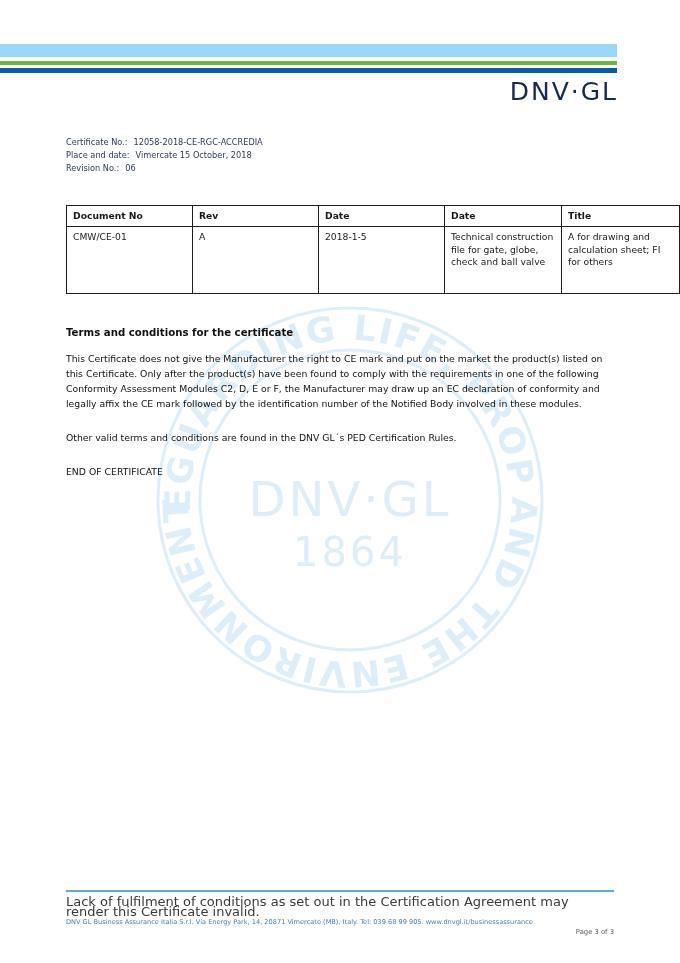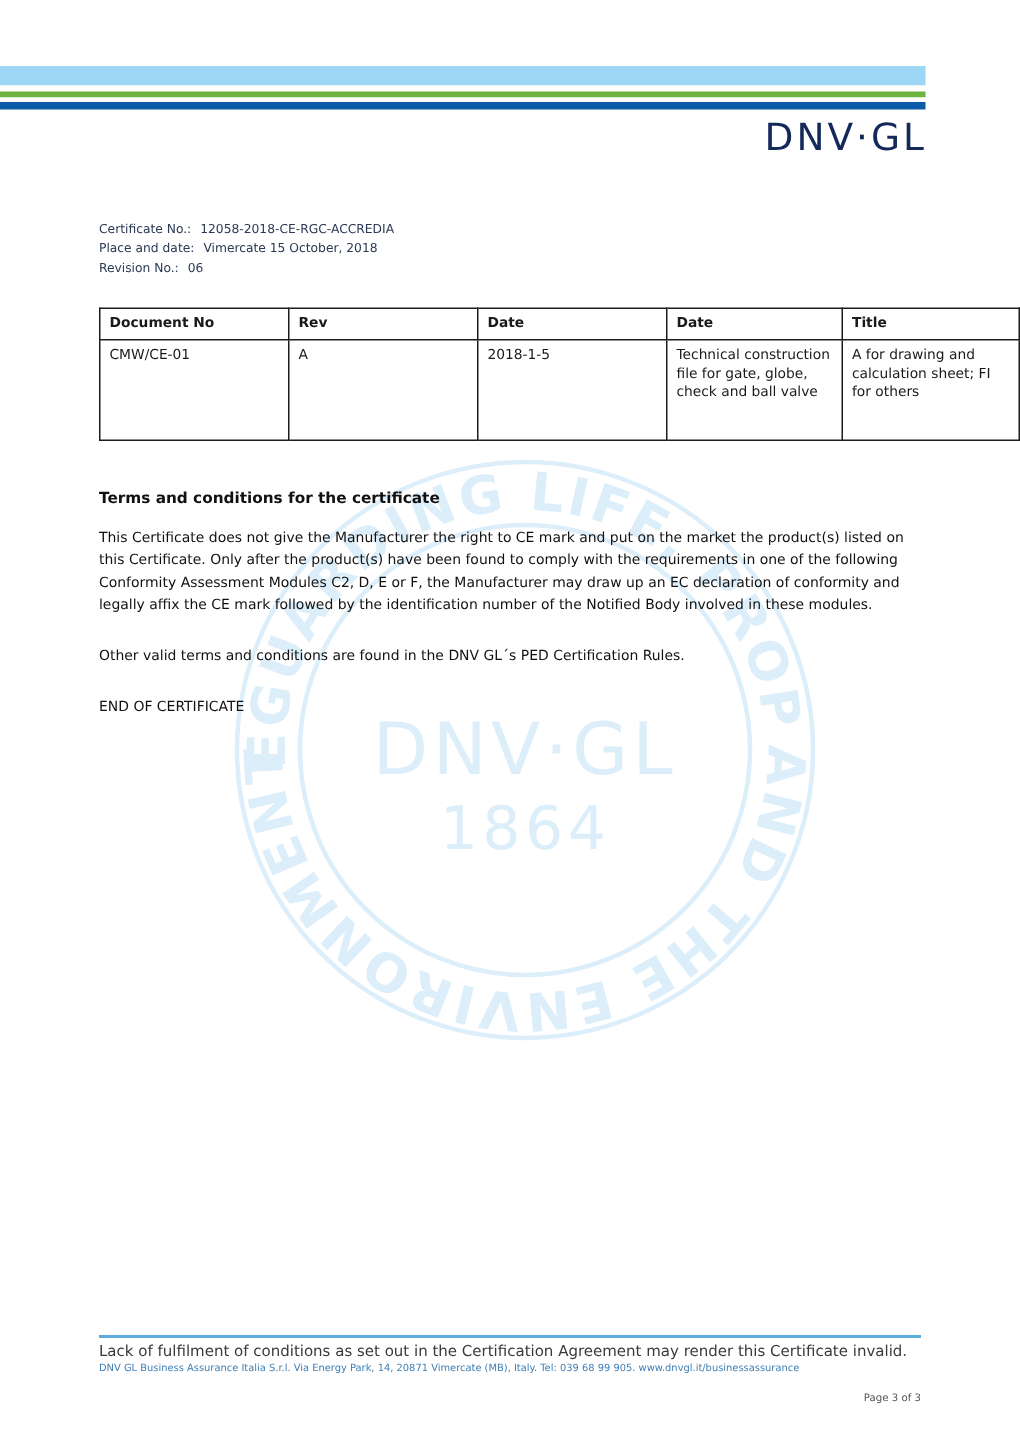--- a/index.html
+++ b/index.html
@@ -64,21 +64,21 @@
     position: absolute;
     left: 66px;
     top: 0;
     width: 548px;
     z-index: 2;
   }
 
   .meta {
     position: absolute;
     left: 66px;
-    top: 146px;
+    top: 136px;
     width: 500px;
     font-size: 8.2px;
     line-height: 13.2px;
     color: #2b3a55;
     z-index: 2;
   }
   .meta-row { white-space: nowrap; }
   .meta-label { display: inline-block; }
   .meta-value { display: inline-block; padding-left: 6px; }
 
@@ -149,21 +149,21 @@
     z-index: 2;
   }
   .footer-text {
     position: absolute;
     left: 66px;
     top: 897px;
     width: 548px;
     z-index: 2;
   }
   .footer-line1 {
-    font-size: 10px;
+    font-size: 13px;
     line-height: 10px;
     color: #3a3a3a;
   }
   .footer-line2 {
     font-size: 6.6px;
     line-height: 10px;
     color: #3F7FB5;
   }
   .page-number {
     position: absolute;

